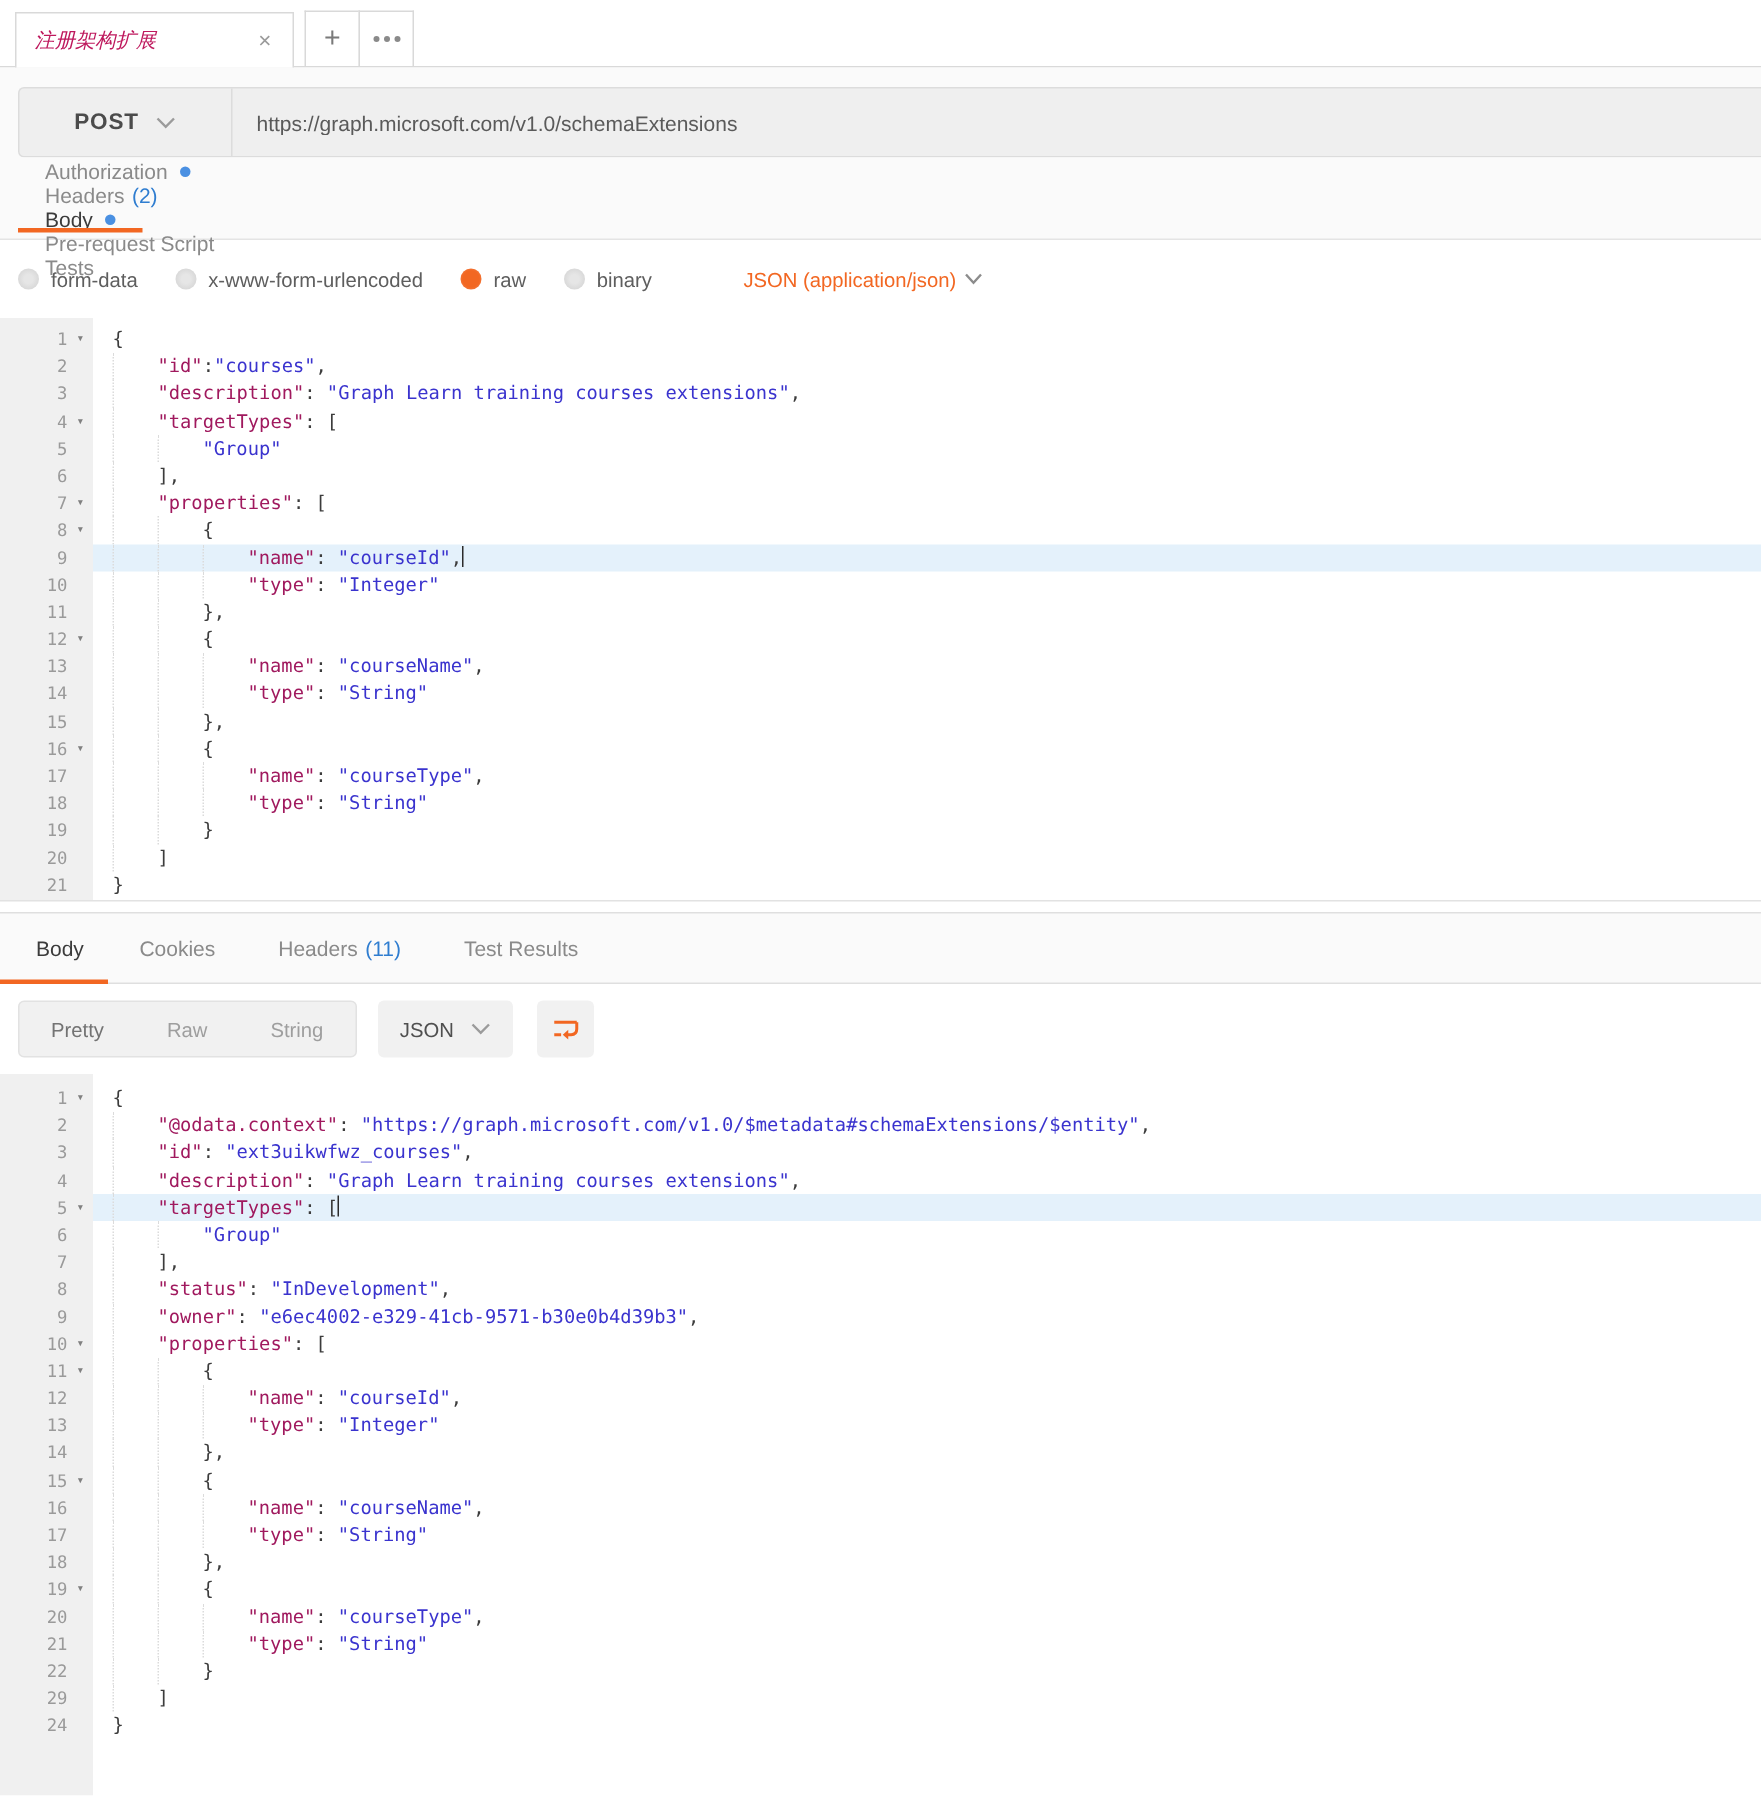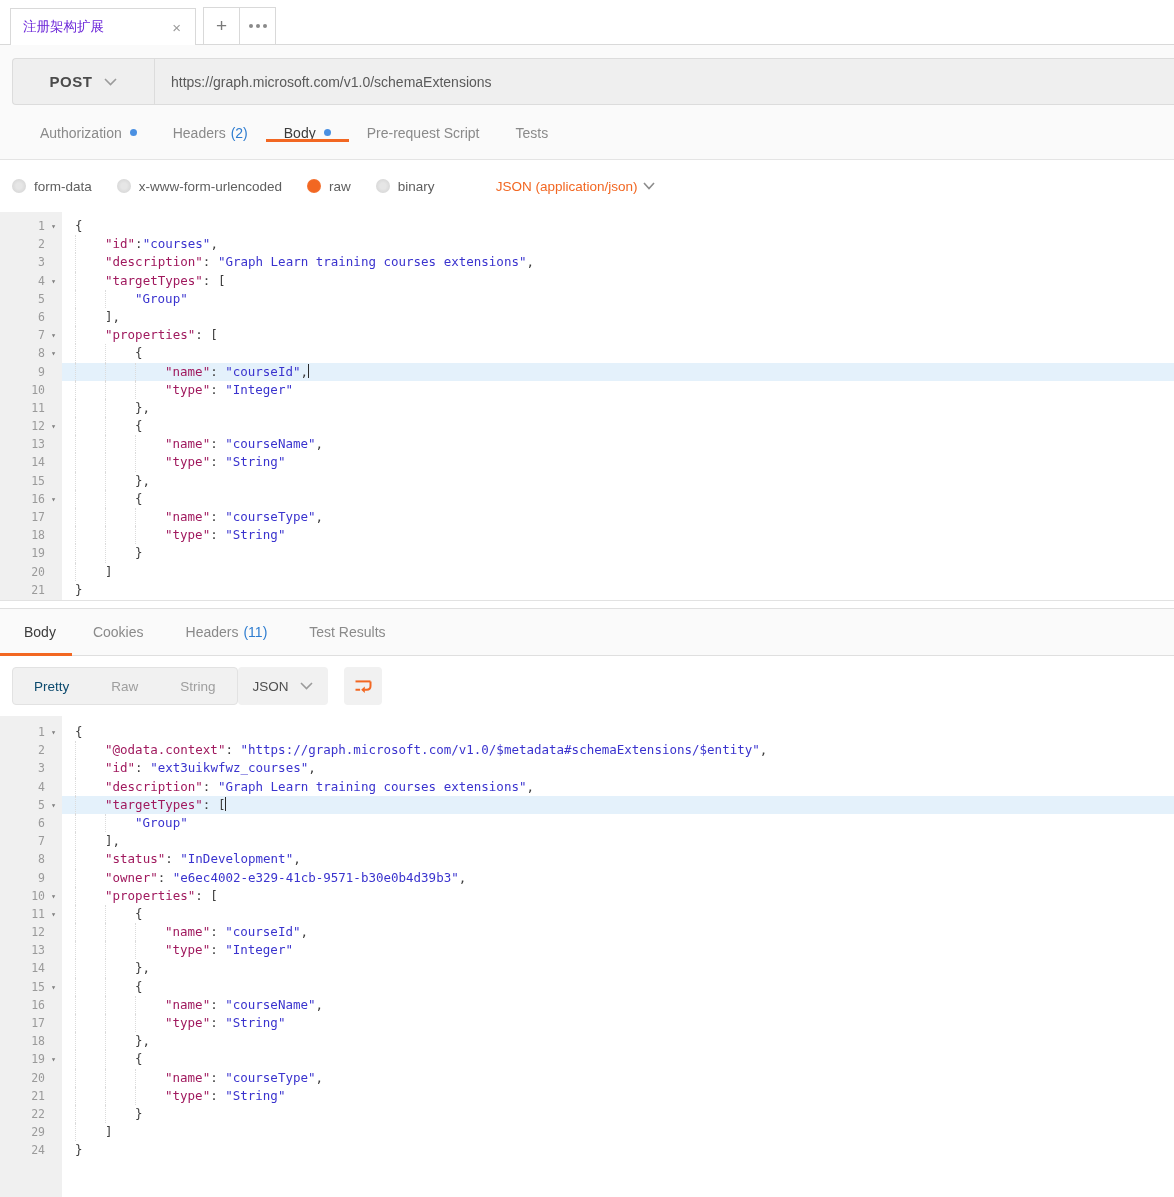--- a/index.html
+++ b/index.html
@@ -7,37 +7,37 @@
     --key:#A0195E; --val:#3A33CE; --punct:#3C3C3C; --hl:#E4F1FB;
   }
   *{margin:0;padding:0;box-sizing:border-box;}
   html,body{background:#fff;}
   body{font-family:"Liberation Sans",sans-serif;color:#5E5E5E;}
   .app{width:1174px;height:1197px;overflow:hidden;background:#fff;position:relative;}
 
   
   .tabbar{height:45px;background:#fff;border-bottom:1px solid #D9D9D9;display:flex;align-items:flex-end;padding-left:10px;}
   .req-tab{height:37px;width:186px;background:#fff;border:1px solid #D9D9D9;border-bottom:none;display:flex;align-items:center;padding:0 12px;margin-bottom:-1px;position:relative;z-index:2;}
-  .req-tab-title{flex:1;font-size:13.5px;color:#6d28d9;white-space:nowrap;overflow:hidden;}
+  .req-tab-title{flex:1;font-size:13.5px;color:#be185d;white-space:nowrap;overflow:hidden;font-style:italic;}
   .close-x{color:#9B9B9B;font-size:15px;cursor:pointer;padding:0 2px;}
   .tab-btn{height:37px;width:37px;border:1px solid #D9D9D9;border-bottom:none;display:flex;align-items:center;justify-content:center;color:#7A7A7A;background:#fff;}
   .tab-btn.plus{margin-left:7px;font-size:19px;font-weight:300;}
   .tab-btn.more{margin-left:-1px;}
   .dots{display:flex;gap:3px;}
   .dots i{width:4px;height:4px;border-radius:50%;background:#8A8A8A;}
 
   
   .url-row{height:61px;background:#FAFAFA;padding:13px 0 0 12px;}
   .url-bar{height:47px;background:#EFEFEF;border:1px solid #DCDCDC;border-right:none;border-radius:4px 0 0 4px;display:flex;align-items:center;}
   .method{width:142px;height:100%;display:flex;align-items:center;justify-content:center;gap:12px;border-right:1px solid #DCDCDC;cursor:pointer;}
   .method-label{font-size:15px;font-weight:700;color:#4B4B4B;letter-spacing:.5px;}
   .url-text{flex:1;padding-left:16px;font-size:14px;color:#5A5A5A;white-space:nowrap;overflow:hidden;}
 
   
-  .req-tabs{height:54px;background:#FAFAFA;border-bottom:1px solid #E4E4E4;display:flex;align-items:center;padding-left:22px;}
+  .req-tabs{height:54px;background:#FAFAFA;border-bottom:1px solid #E4E4E4;display:flex;align-items:flex-start;padding-left:12px;flex-direction:column;}
   .rtab{display:flex;align-items:center;padding:0 18px;font-size:14px;color:#8A8A8A;position:relative;cursor:pointer;white-space:nowrap;}
   .rtab.active{color:#3B3B3B;}
   .rtab.active::after{content:'';position:absolute;left:0;right:0;bottom:-1px;height:3px;background:var(--accent);}
   .dot{width:7px;height:7px;border-radius:50%;background:var(--dot-blue);margin-left:8px;display:inline-block;}
   .count{color:var(--count-blue);margin-left:5px;}
 
   
   .radio-row{height:52px;background:#fff;display:flex;align-items:center;padding-left:12px;font-size:13.5px;color:#5E5E5E;}
   .radio-item{display:flex;align-items:center;margin-right:25px;cursor:pointer;}
   .radio{width:14px;height:14px;border-radius:50%;background:radial-gradient(#E6E6E6 30%,#CFCFCF);margin-right:8px;flex-shrink:0;}
@@ -63,22 +63,22 @@
   .resp-tabs{height:48px;background:#FAFAFA;border-top:1px solid #DFDFDF;border-bottom:1px solid #DFDFDF;display:flex;align-items:stretch;margin-top:7px;}
   .resp-tab{display:flex;align-items:center;padding:0 21px;font-size:14px;color:#8A8A8A;position:relative;cursor:pointer;}
   .resp-tab.first{padding-left:24px;padding-right:16px;}
   .resp-tab.active{color:#3B3B3B;}
   .resp-tab.active::after{content:'';position:absolute;left:0;right:0;bottom:-1px;height:3px;background:var(--accent);}
 
   
   .views-row{height:60px;background:#fff;display:flex;align-items:center;padding-left:12px;}
   .seg{display:flex;align-items:center;background:#F1F1F1;border:1px solid #E2E2E2;border-radius:4px;height:38px;}
   .seg-item{padding:0 21px;font-size:13.5px;color:#9E9E9E;cursor:pointer;}
-  .seg-item.active{color:#0c4a6e;}
-  .json-btn{height:38px;background:#F1F1F1;border-radius:4px;display:flex;align-items:center;gap:11px;padding:0 15px;color:#4F4F4F;font-size:13.5px;cursor:pointer;}
+  .seg-item.active{color:#737373;}
+  .json-btn{height:38px;background:#F1F1F1;border-radius:4px;display:flex;align-items:center;gap:11px;padding:0 15px;color:#4F4F4F;font-size:13.5px;margin-left:14px;cursor:pointer;}
   .wrap-btn{height:38px;width:38px;background:#F1F1F1;border-radius:4px;display:flex;align-items:center;justify-content:center;margin-left:16px;cursor:pointer;}
   .chev{display:block;}
 </style>
 </head>
 <body>
 
 <div class="app">
 
   <div class="tabbar">
     <div class="req-tab">

